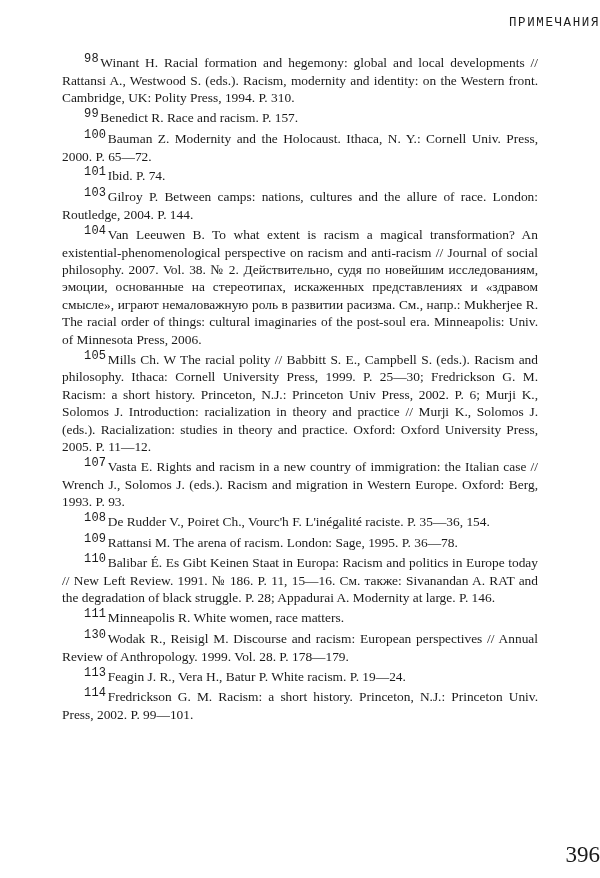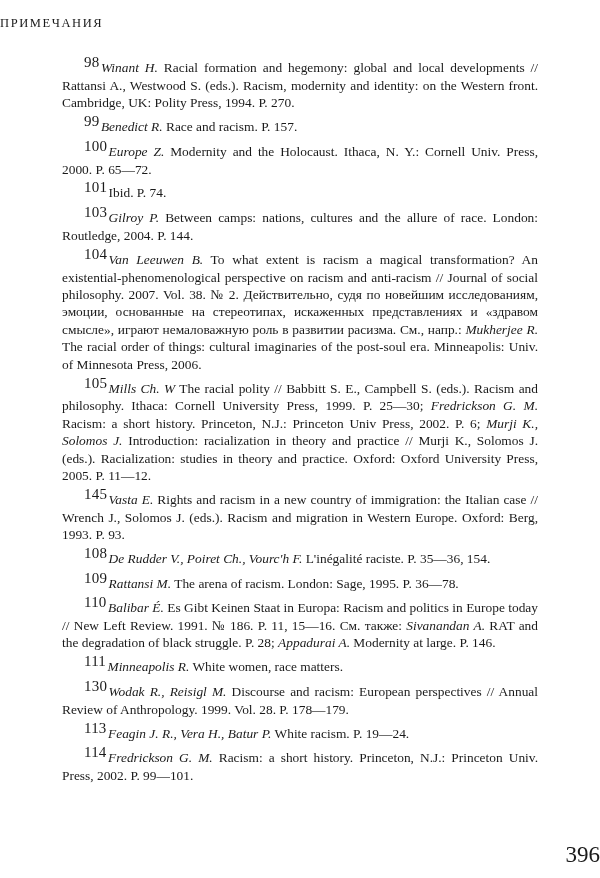--- a/index.html
+++ b/index.html
@@ -16,76 +16,76 @@
     overflow: hidden;
   }
   .page {
     width: 600px;
     height: 878px;
     position: relative;
     box-sizing: border-box;
     padding: 0;
   }
   .running-head {
-    text-align: left;
+    text-align: right;
     font-size: 12.5px;
     letter-spacing: 1.6px;
     margin-top: 16px;
     margin-bottom: 22px;
-    font-family: Liberation Serif, serif;
+    font-family: Liberation Mono, monospace;
     color: #1a1a1a;
   }
   .notes {
     margin: 0 62px 0 62px;
     text-align: justify;
     font-size: 13.4px;
     line-height: 1.30;
   }
   .note {
     margin: 0 0 0.5px 0;
     text-indent: 22px;
     text-align: justify;
     hyphens: auto;
   }
   .num {
-    font-size: 15px;
+    font-size: 12px;
     vertical-align: super;
     letter-spacing: 0.2px;
     padding-right: 1.5px;
+    font-family: Liberation Mono, monospace;
   }
   .it {
-    font-style: italic;
   }
   .page-number {
     position: absolute;
     left: 0;
     right: 0;
     bottom: 26px;
     text-align: right;
     font-size: 23px;
     font-family: "Liberation Serif", serif;
     color: #1a1a1a;
   }
 </style>
 </head>
 <body>
 
 <div class="page">
 
   <div class="running-head">ПРИМЕЧАНИЯ</div>
 
   <div class="notes">
-      <p class="note"><span class="num">98</span><span class="it">Winant H.</span><span> Racial formation and hegemony: global and local developments // Rattansi A., Westwood S. (eds.). Racism, modernity and identity: on the Western front. Cambridge, UK: Polity Press, 1994. P. 270.</span></p>
+      <p class="note"><span class="num">98</span><span class="it">Winant H.</span><span> Racial formation and hegemony: global and local developments // Rattansi A., Westwood S. (eds.). Racism, modernity and identity: on the Western front. Cambridge, UK: Polity Press, 1994. P. 310.</span></p>
       <p class="note"><span class="num">99</span><span class="it">Benedict R.</span><span> Race and racism. P. 157.</span></p>
-      <p class="note"><span class="num">100</span><span class="it">Europe Z.</span><span> Modernity and the Holocaust. Ithaca, N. Y.: Cornell Univ. Press, 2000. P. 65—72.</span></p>
+      <p class="note"><span class="num">100</span><span class="it">Bauman Z.</span><span> Modernity and the Holocaust. Ithaca, N. Y.: Cornell Univ. Press, 2000. P. 65—72.</span></p>
       <p class="note"><span class="num">101</span><span>Ibid. P. 74.</span></p>
       <p class="note"><span class="num">103</span><span class="it">Gilroy P.</span><span> Between camps: nations, cultures and the allure of race. London: Routledge, 2004. P. 144.</span></p>
       <p class="note"><span class="num">104</span><span class="it">Van Leeuwen B.</span><span> To what extent is racism a magical transformation? An existential-phenomenological perspective on racism and anti-racism // Journal of social philosophy. 2007. Vol. 38. № 2. Действительно, судя по новейшим исследованиям, эмоции, основанные на стереотипах, искаженных представлениях и «здравом смысле», играют немаловажную роль в развитии расизма. См., напр.: </span><span class="it">Mukherjee R.</span><span> The racial order of things: cultural imaginaries of the post-soul era. Minneapolis: Univ. of Minnesota Press, 2006.</span></p>
       <p class="note"><span class="num">105</span><span class="it">Mills Ch. W</span><span> The racial polity // Babbitt S. E., Campbell S. (eds.). Racism and philosophy. Ithaca: Cornell University Press, 1999. P. 25—30; </span><span class="it">Fredrickson G. M.</span><span> Racism: a short history. Princeton, N.J.: Princeton Univ Press, 2002. P. 6; </span><span class="it">Murji K., Solomos J.</span><span> Introduction: racialization in theory and practice // Murji K., Solomos J. (eds.). Racialization: studies in theory and practice. Oxford: Oxford University Press, 2005. P. 11—12.</span></p>
-      <p class="note"><span class="num">145</span><span class="it">Vasta E.</span><span> Rights and racism in a new country of immigration: the Italian case // Wrench J., Solomos J. (eds.). Racism and migration in Western Europe. Oxford: Berg, 1993. P. 93.</span></p>
+      <p class="note"><span class="num">107</span><span class="it">Vasta E.</span><span> Rights and racism in a new country of immigration: the Italian case // Wrench J., Solomos J. (eds.). Racism and migration in Western Europe. Oxford: Berg, 1993. P. 93.</span></p>
       <p class="note"><span class="num">108</span><span class="it">De Rudder V., Poiret Ch., Vourc'h F.</span><span> L'inégalité raciste. P. 35—36, 154.</span></p>
       <p class="note"><span class="num">109</span><span class="it">Rattansi M.</span><span> The arena of racism. London: Sage, 1995. P. 36—78.</span></p>
       <p class="note"><span class="num">110</span><span class="it">Balibar É.</span><span> Es Gibt Keinen Staat in Europa: Racism and politics in Europe today // New Left Review. 1991. № 186. P. 11, 15—16. См. также: </span><span class="it">Sivanandan A.</span><span> RAT and the degradation of black struggle. P. 28; </span><span class="it">Appadurai A.</span><span> Modernity at large. P. 146.</span></p>
       <p class="note"><span class="num">111</span><span class="it">Minneapolis R.</span><span> White women, race matters.</span></p>
       <p class="note"><span class="num">130</span><span class="it">Wodak R., Reisigl M.</span><span> Discourse and racism: European perspectives // Annual Review of Anthropology. 1999. Vol. 28. P. 178—179.</span></p>
       <p class="note"><span class="num">113</span><span class="it">Feagin J. R., Vera H., Batur P.</span><span> White racism. P. 19—24.</span></p>
       <p class="note"><span class="num">114</span><span class="it">Fredrickson G. M.</span><span> Racism: a short history. Princeton, N.J.: Princeton Univ. Press, 2002. P. 99—101.</span></p>
     </div>
 
   <div class="page-number">396</div>

